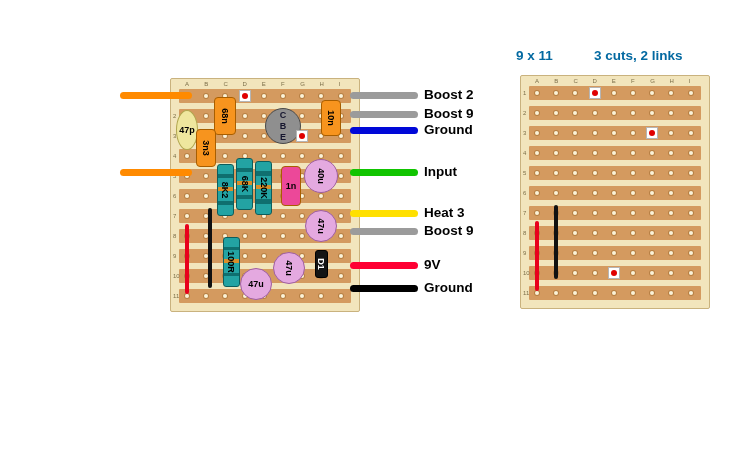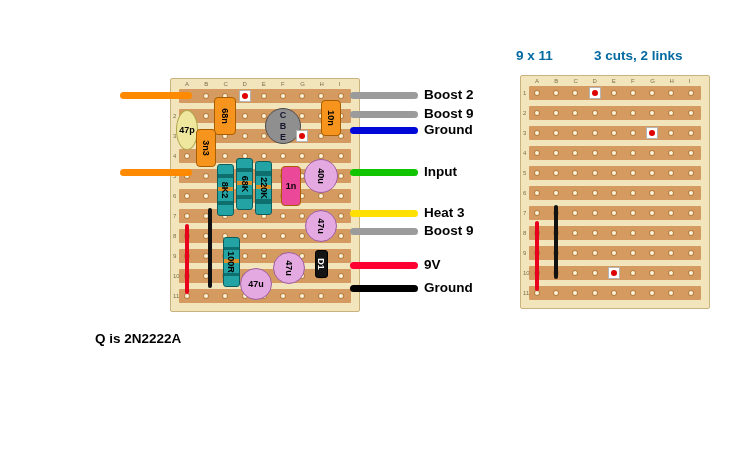--- a/index.html
+++ b/index.html
@@ -30,21 +30,20 @@
   .note-line { font-weight:bold; font-size:13.5px; color:#000; line-height:19px; }
 </style>
 </head>
 <body>
 
 <div id="page">
   <span class="hdr" style="left:516px; top:48px;">9 x 11</span>
   <span class="hdr" style="left:594px; top:48px;">3 cuts, 2 links</span>
 
   <div class="notes">
-    <div class="note-line">Q is 2N2222A</div>
   </div>
 <div class="board" style="left: 170px; top: 78px; background: rgb(242, 229, 188); border-color: rgb(201, 178, 126);">
       <div class="strip" style="top: 10px; background: rgb(212, 154, 95);"></div>
       <div class="row-label" style="left: 2px; top: 14px;">1</div>
       <div class="hole" style="left: 14px; top: 15px;"></div>
       <div class="hole" style="left: 33.2px; top: 15px;"></div>
       <div class="hole" style="left: 52.4px; top: 15px;"></div>
       <div class="hole" style="left: 71.6px; top: 15px;"></div>
       <div class="hole" style="left: 90.8px; top: 15px;"></div>
       <div class="hole" style="left: 110px; top: 15px;"></div>

